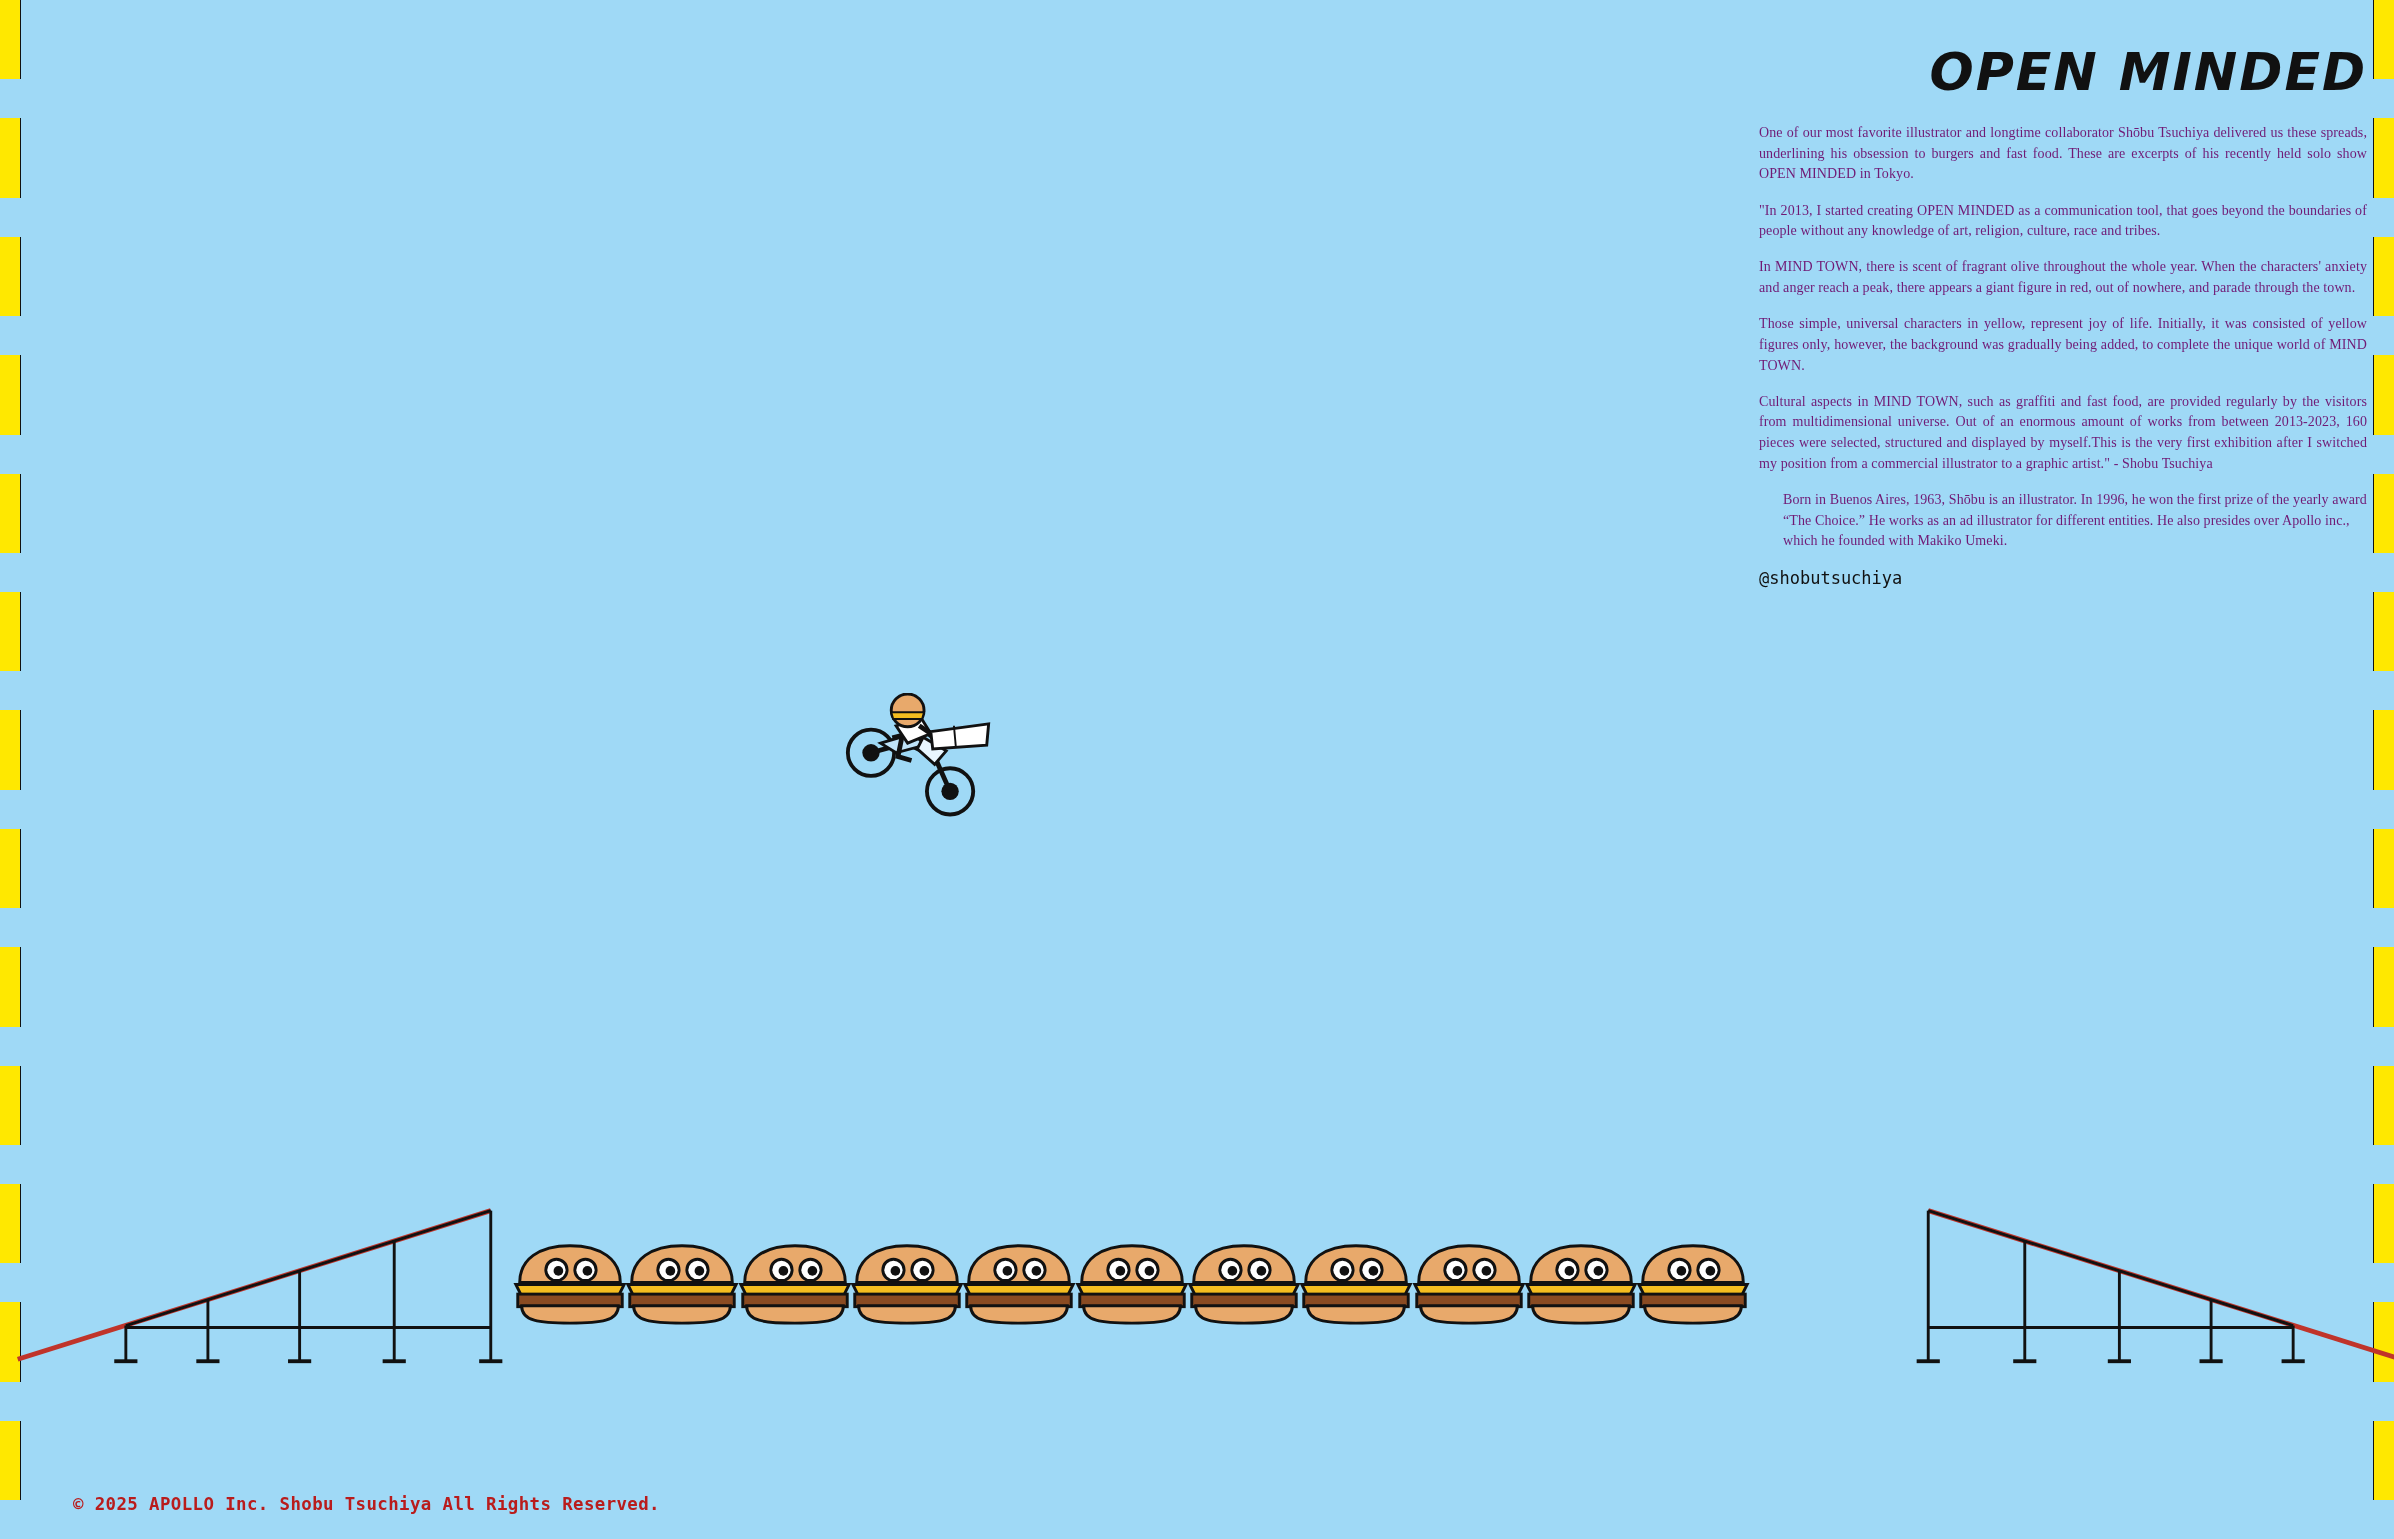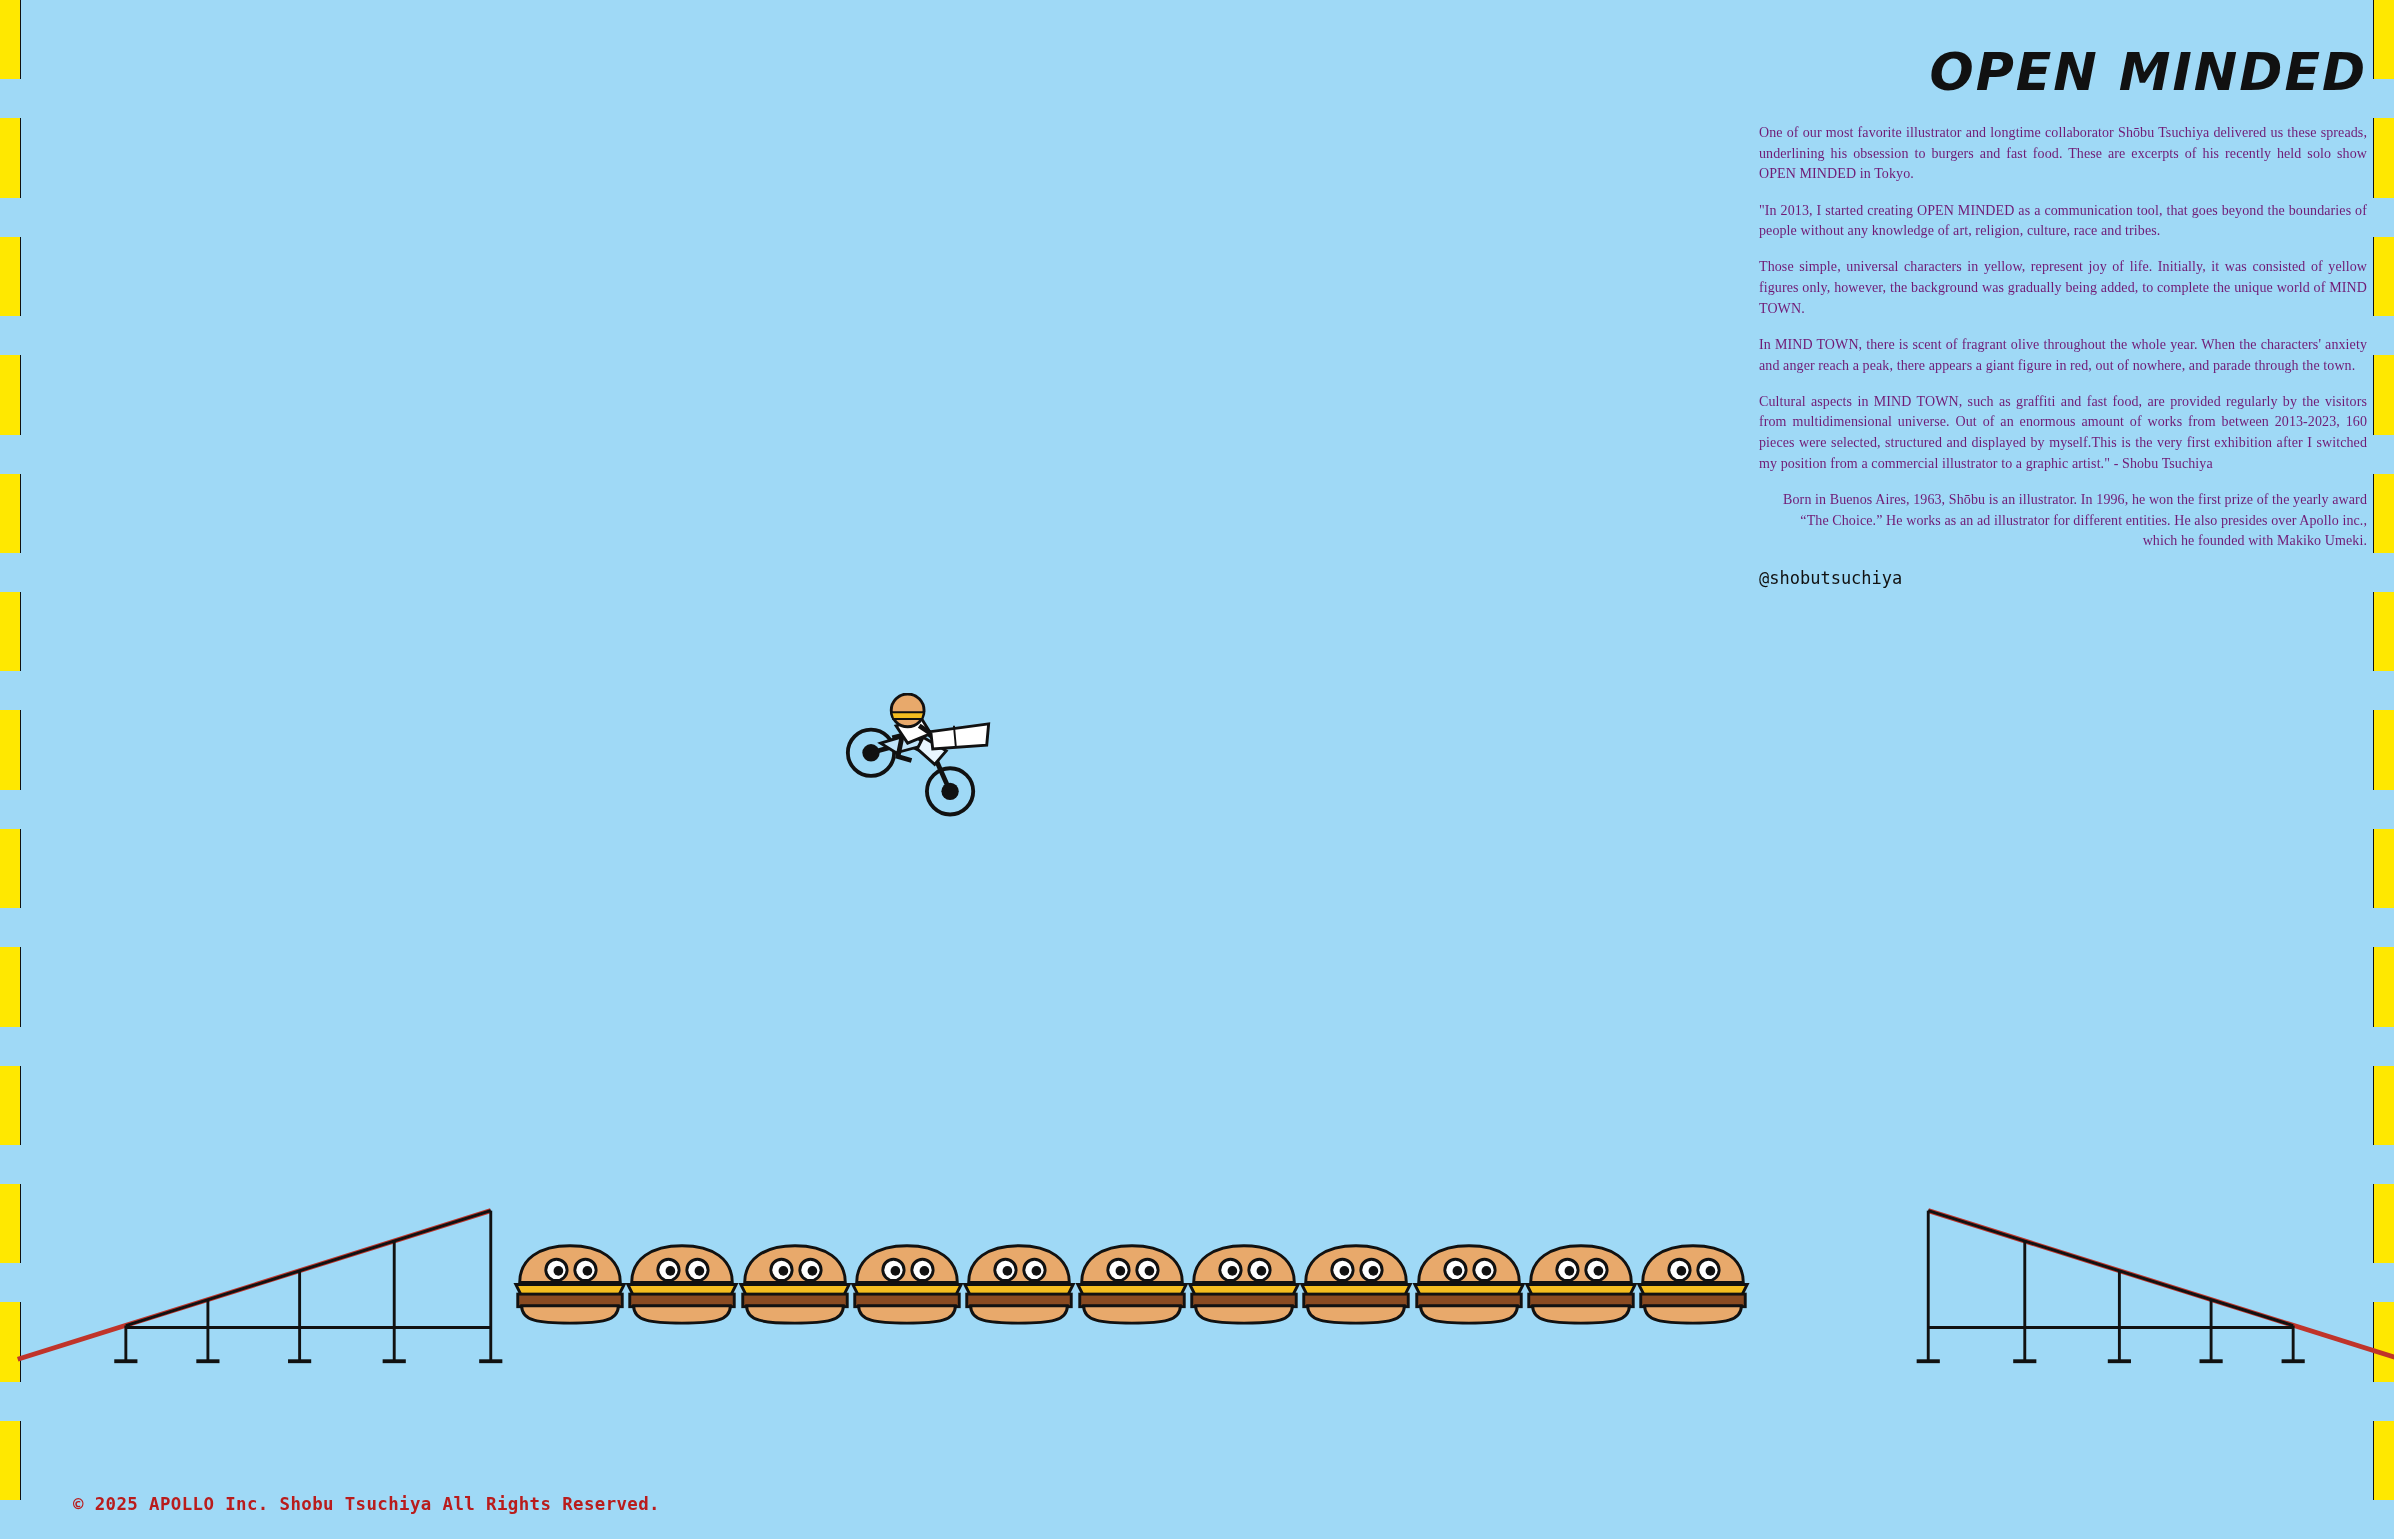--- a/index.html
+++ b/index.html
@@ -62,21 +62,21 @@
   .body-text p {
     font-family: Liberation Serif, serif;
     font-size: 14px;
     line-height: 1.48;
     color: #701a75;
     margin: 0 0 15.4px 0;
     text-align: justify;
     text-justify: inter-word;
     letter-spacing: 0.1px;
   }
-  .body-text p.last-left { text-align: right; margin-left: 24px; }
+  .body-text p.last-left { text-align: left; margin-left: 24px; }
   .handle {
     font-family: "DejaVu Sans Mono", monospace;
     font-size: 17px;
     color: #111;
     margin: 0;
   }
 
   
   .footer {
     position: absolute;
@@ -346,22 +346,22 @@
     </svg>
   </div>
 
 </div>
 
 <div class="text-column">
   <h1 class="headline">OPEN MINDED</h1>
   <div class="body-text">
     <p>One of our most favorite illustrator and longtime collaborator Shōbu Tsuchiya delivered us these spreads, underlining his obsession to burgers and fast food. These are excerpts of his recently held solo show OPEN MINDED in Tokyo.</p>
     <p>"In 2013, I started creating OPEN MINDED as a communication tool, that goes beyond the boundaries of people without any knowledge of art, religion, culture, race and tribes.</p>
+    <p>In MIND TOWN, there is scent of fragrant olive throughout the whole year. When the characters' anxiety and anger reach a peak, there appears a giant figure in red, out of nowhere, and parade through the town.</p>
     <p>Those simple, universal characters in yellow, represent joy of life. Initially, it was consisted of yellow figures only, however, the background was gradually being added, to complete the unique world of MIND TOWN.</p>
-    <p>In MIND TOWN, there is scent of fragrant olive throughout the whole year. When the characters' anxiety and anger reach a peak, there appears a giant figure in red, out of nowhere, and parade through the town.</p>
     <p>Cultural aspects in MIND TOWN, such as graffiti and fast food, are provided regularly by the visitors from multidimensional universe. Out of an enormous amount of works from between 2013-2023, 160 pieces were selected, structured and displayed by myself.This is the very first exhibition after I switched my position from a commercial illustrator to a graphic artist." - Shobu Tsuchiya</p>
     <p class="last-left">Born in Buenos Aires, 1963, Shōbu is an illustrator. In 1996, he won the first prize of the yearly award “The Choice.” He works as an ad illustrator for different entities. He also presides over Apollo inc., which he founded with Makiko Umeki.</p>
   </div>
   <p class="handle">@shobutsuchiya</p>
 </div>
 
 <div class="footer">© 2025 APOLLO Inc. Shobu Tsuchiya All Rights Reserved.</div>
 
 
 </body></html>

